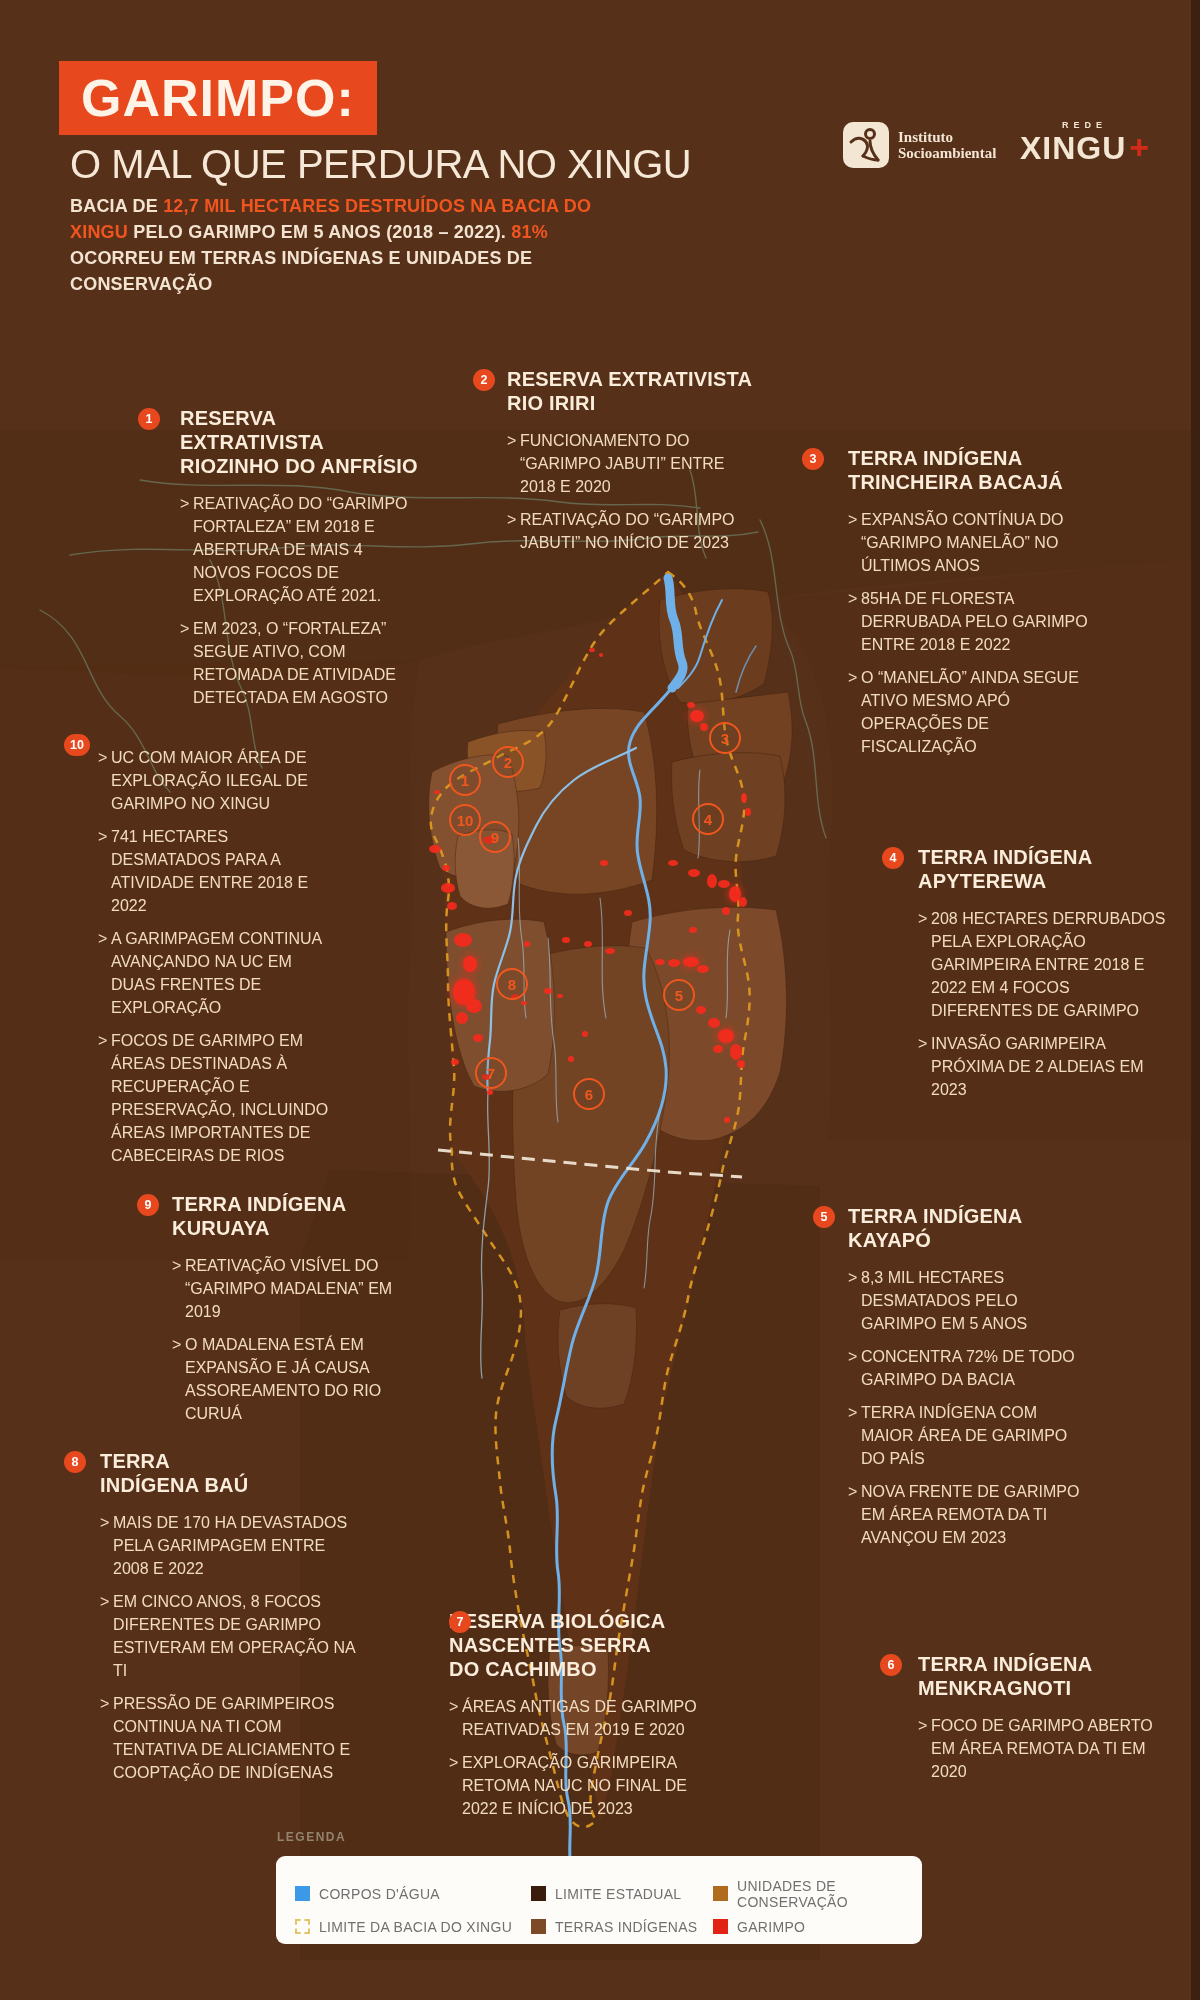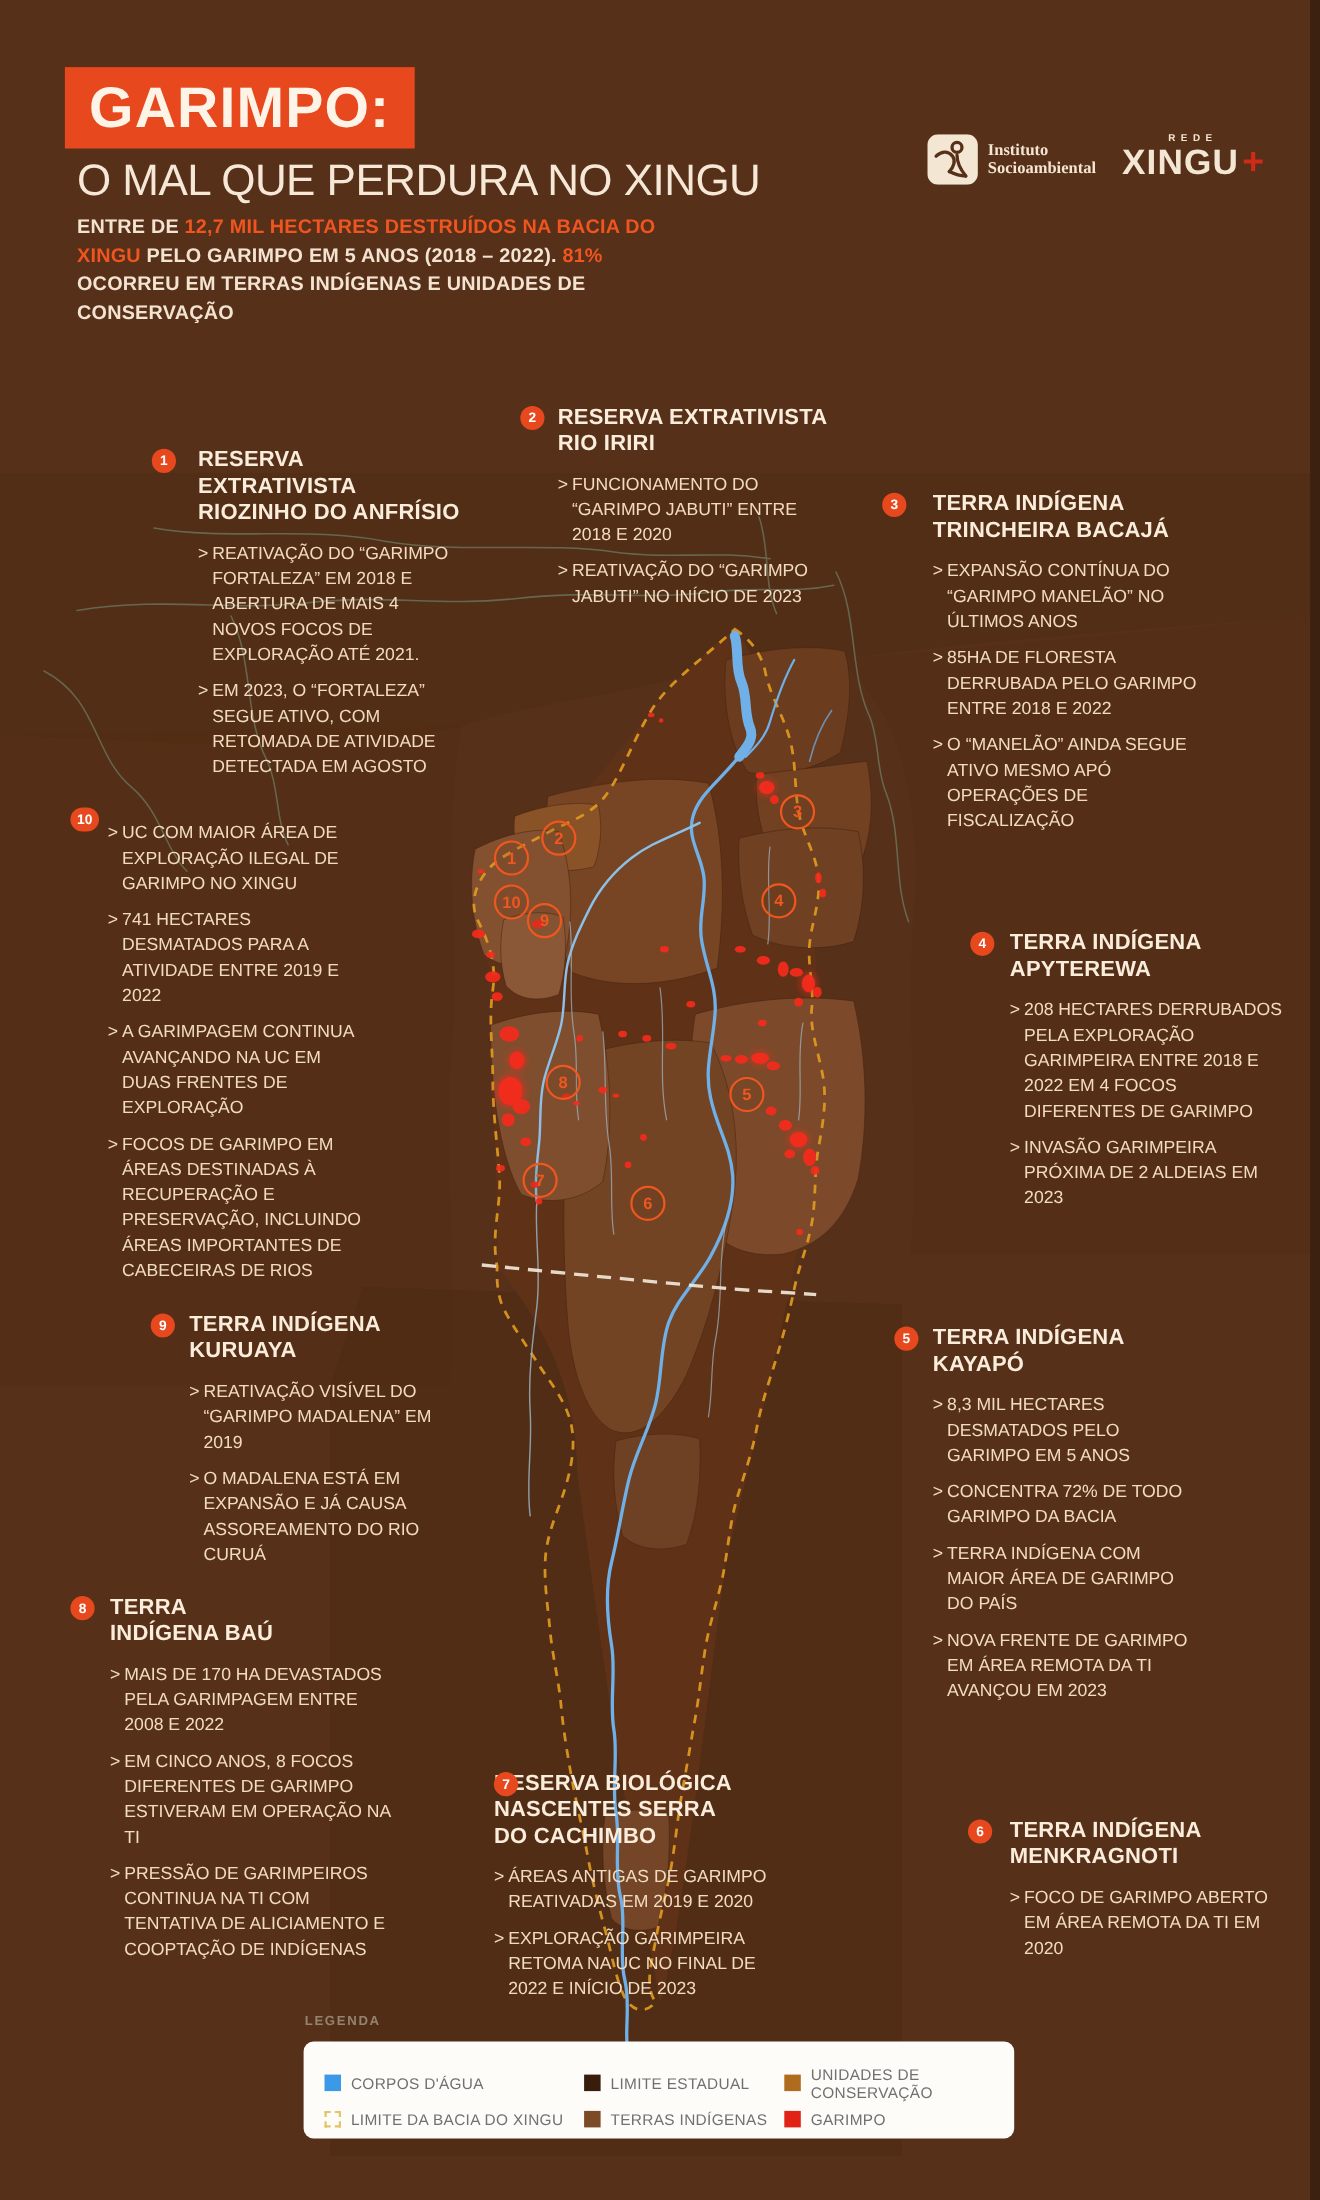--- a/index.html
+++ b/index.html
@@ -200,21 +200,21 @@
       </g>
     </g>
 
     <path d="M438,1150 C520,1158 600,1166 668,1172 C694,1174 718,1175 742,1177" fill="none" stroke="#eee3d2" stroke-width="3" stroke-dasharray="13 8" opacity=".95"></path>
   </svg>
 
   <div class="hdr-badge">
     <span>GARIMPO:</span>
   </div>
   <div class="hdr-sub"><span>O </span><span class="b">MAL QUE PERDURA</span><span> NO XINGU</span></div>
-  <div class="stats"><span>ENTRE DE </span><span class="hl">12,7 MIL HECTARES DESTRUÍDOS NA BACIA DO XINGU</span><span> PELO GARIMPO EM 5 ANOS (2018 – 2022). </span><span class="hl">81%</span><span> OCORREU EM TERRAS INDÍGENAS E UNIDADES DE CONSERVAÇÃO</span></div>
+  <div class="stats"><span>BACIA DE </span><span class="hl">12,7 MIL HECTARES DESTRUÍDOS NA BACIA DO XINGU</span><span> PELO GARIMPO EM 5 ANOS (2018 – 2022). </span><span class="hl">81%</span><span> OCORREU EM TERRAS INDÍGENAS E UNIDADES DE CONSERVAÇÃO</span></div>
 
   <div class="isa">
     <svg width="46" height="46" viewBox="0 0 46 46">
       <rect width="46" height="46" rx="10" fill="#f3e6d3"></rect>
       <g stroke="#57301a" stroke-width="3" fill="none" stroke-linecap="round">
         <circle cx="27" cy="12" r="4.5"></circle>
         <path d="M8,20 C14,14 20,16 23,20 C26,24 24,30 20,34"></path>
         <path d="M27,19 C27,26 30,32 35,38"></path>
         <path d="M20,34 C24,36 28,38 35,38"></path>
       </g>
@@ -392,21 +392,21 @@
 
   <div class="sec s10">
     <div class="badge">10</div>
     <div class="bullets">
       <div class="bullet">
           <span class="bm">&gt;</span>
           <span>UC COM MAIOR ÁREA DE EXPLORAÇÃO ILEGAL DE GARIMPO NO XINGU</span>
         </div>
       <div class="bullet">
           <span class="bm">&gt;</span>
-          <span>741 HECTARES DESMATADOS PARA A ATIVIDADE ENTRE 2019 E 2022</span>
+          <span>741 HECTARES DESMATADOS PARA A ATIVIDADE ENTRE 2018 E 2022</span>
         </div>
       <div class="bullet">
           <span class="bm">&gt;</span>
           <span>A GARIMPAGEM CONTINUA AVANÇANDO NA UC EM DUAS FRENTES DE EXPLORAÇÃO</span>
         </div>
       <div class="bullet">
           <span class="bm">&gt;</span>
           <span>FOCOS DE GARIMPO EM ÁREAS DESTINADAS À RECUPERAÇÃO E PRESERVAÇÃO, INCLUINDO ÁREAS IMPORTANTES DE CABECEIRAS DE RIOS</span>
         </div>
     </div>

